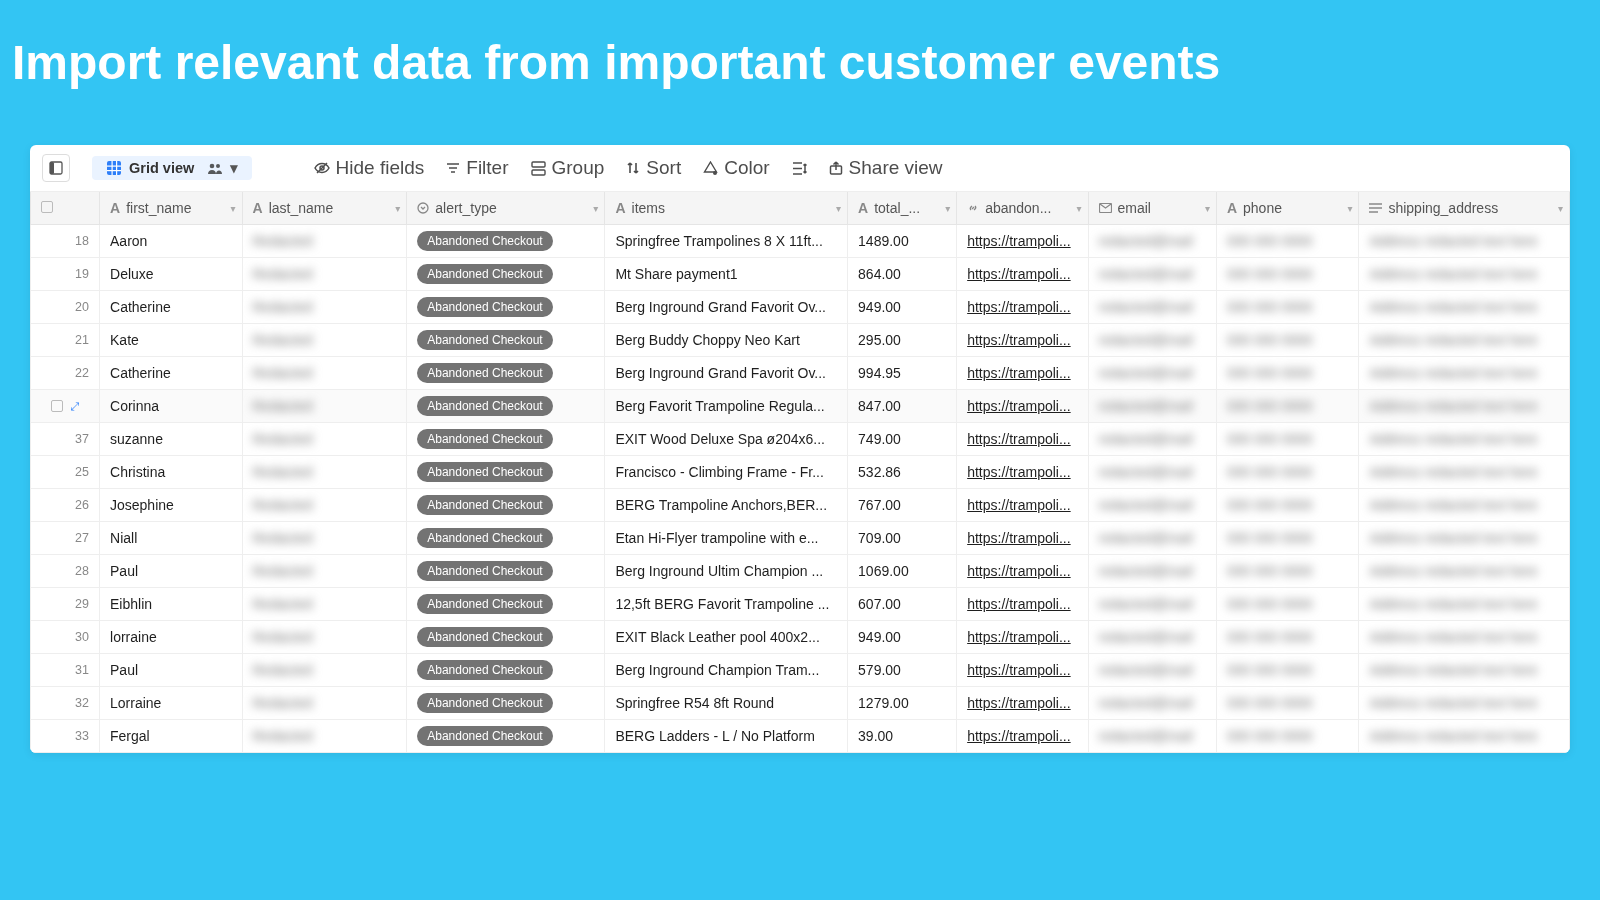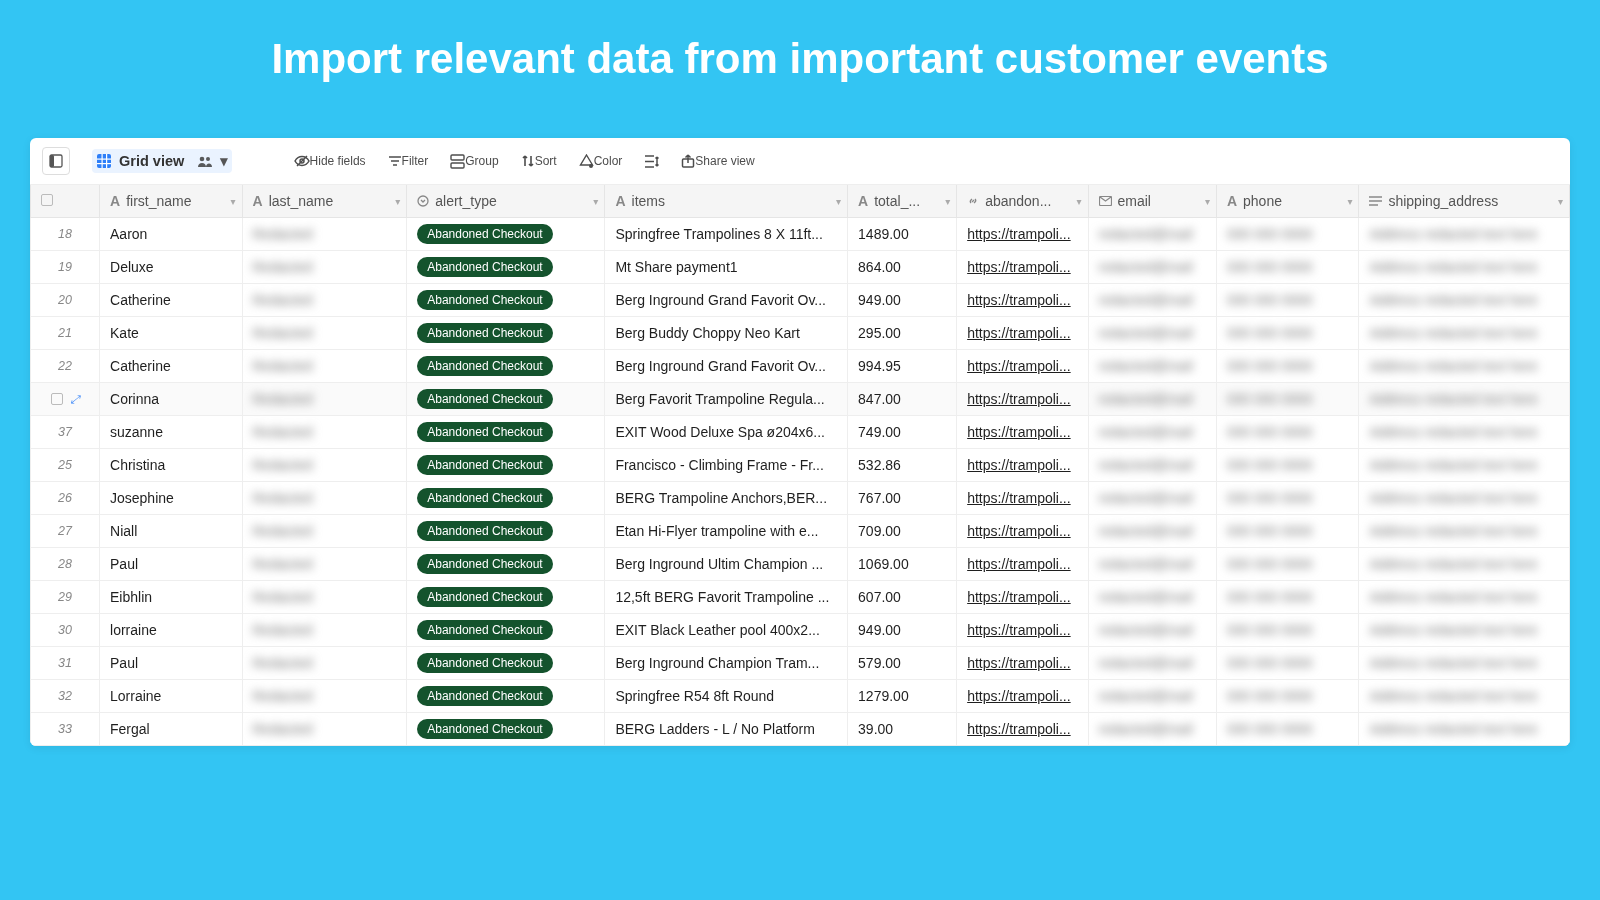--- a/index.html
+++ b/index.html
@@ -5,24 +5,24 @@
 * { margin: 0; padding: 0; box-sizing: border-box; }
 body {
   font-family: -apple-system, BlinkMacSystemFont, "Segoe UI", Helvetica, Arial, sans-serif;
   background: #33c5f3;
   width: 1600px;
   height: 900px;
   overflow: hidden;
 }
 .page-title {
   color: #fff;
-  font-size: 42px;
+  font-size: 48px;
   font-weight: 700;
-  text-align: center;
-  padding: 35px 0 55px 0;
+  text-align: left;
+  padding: 35px 0 55px 12px;
 }
 .panel {
   background: #fff;
   margin: 0 30px;
   border-radius: 6px;
   box-shadow: 0 2px 8px rgba(0,0,0,.08);
   overflow: hidden;
 }
 .toolbar {
   display: flex;
@@ -42,32 +42,33 @@
   align-items: center;
   justify-content: center;
   background: #fff;
 }
 .view-chip {
   display: flex;
   align-items: center;
   gap: 7px;
   background: #eaf3ff;
   border-radius: 4px;
-  padding: 4px 4px;
+  padding: 4px 14px;
   font-weight: 600;
   color: #333;
 }
 .view-chip .grid-icon { color: #2d7ff9; }
 .view-chip .people-icon { color: #333; opacity: .8; margin-left: 6px; }
 .view-chip .caret { color: #555; }
 .tb-item {
   display: flex;
   align-items: center;
+  gap: 6px;
   color: #4d4d4d;
-  font-size: 12px;
+  font-size: 19px;
   cursor: pointer;
 }
 .tb-item svg { flex-shrink: 0; }
 .table-wrap {
   overflow: hidden;
 }
 table {
   border-collapse: collapse;
   width: 100%;
   font-size: 14px;
@@ -101,32 +102,31 @@
   border: 1px solid #eee;
   padding: 6px 10px;
   height: 32px;
   white-space: nowrap;
   overflow: hidden;
   text-overflow: ellipsis;
 }
 tbody tr td:first-child {
   color: #888;
   font-size: 12.5px;
-  text-align: center;
+  text-align: right;
   width: 60px;
-  font-style: italic;
 }
 .rownum-cell {
   display: flex;
   align-items: center;
   justify-content: center;
   gap: 8px;
 }
 .badge {
-  background: #14532d;
+  background: #737373;
   color: #fff;
   border-radius: 12px;
   font-size: 12px;
   padding: 3px 10px;
   font-weight: 500;
   display: inline-block;
 }
 .link {
   color: #1f1f1f;
   text-decoration: underline;

